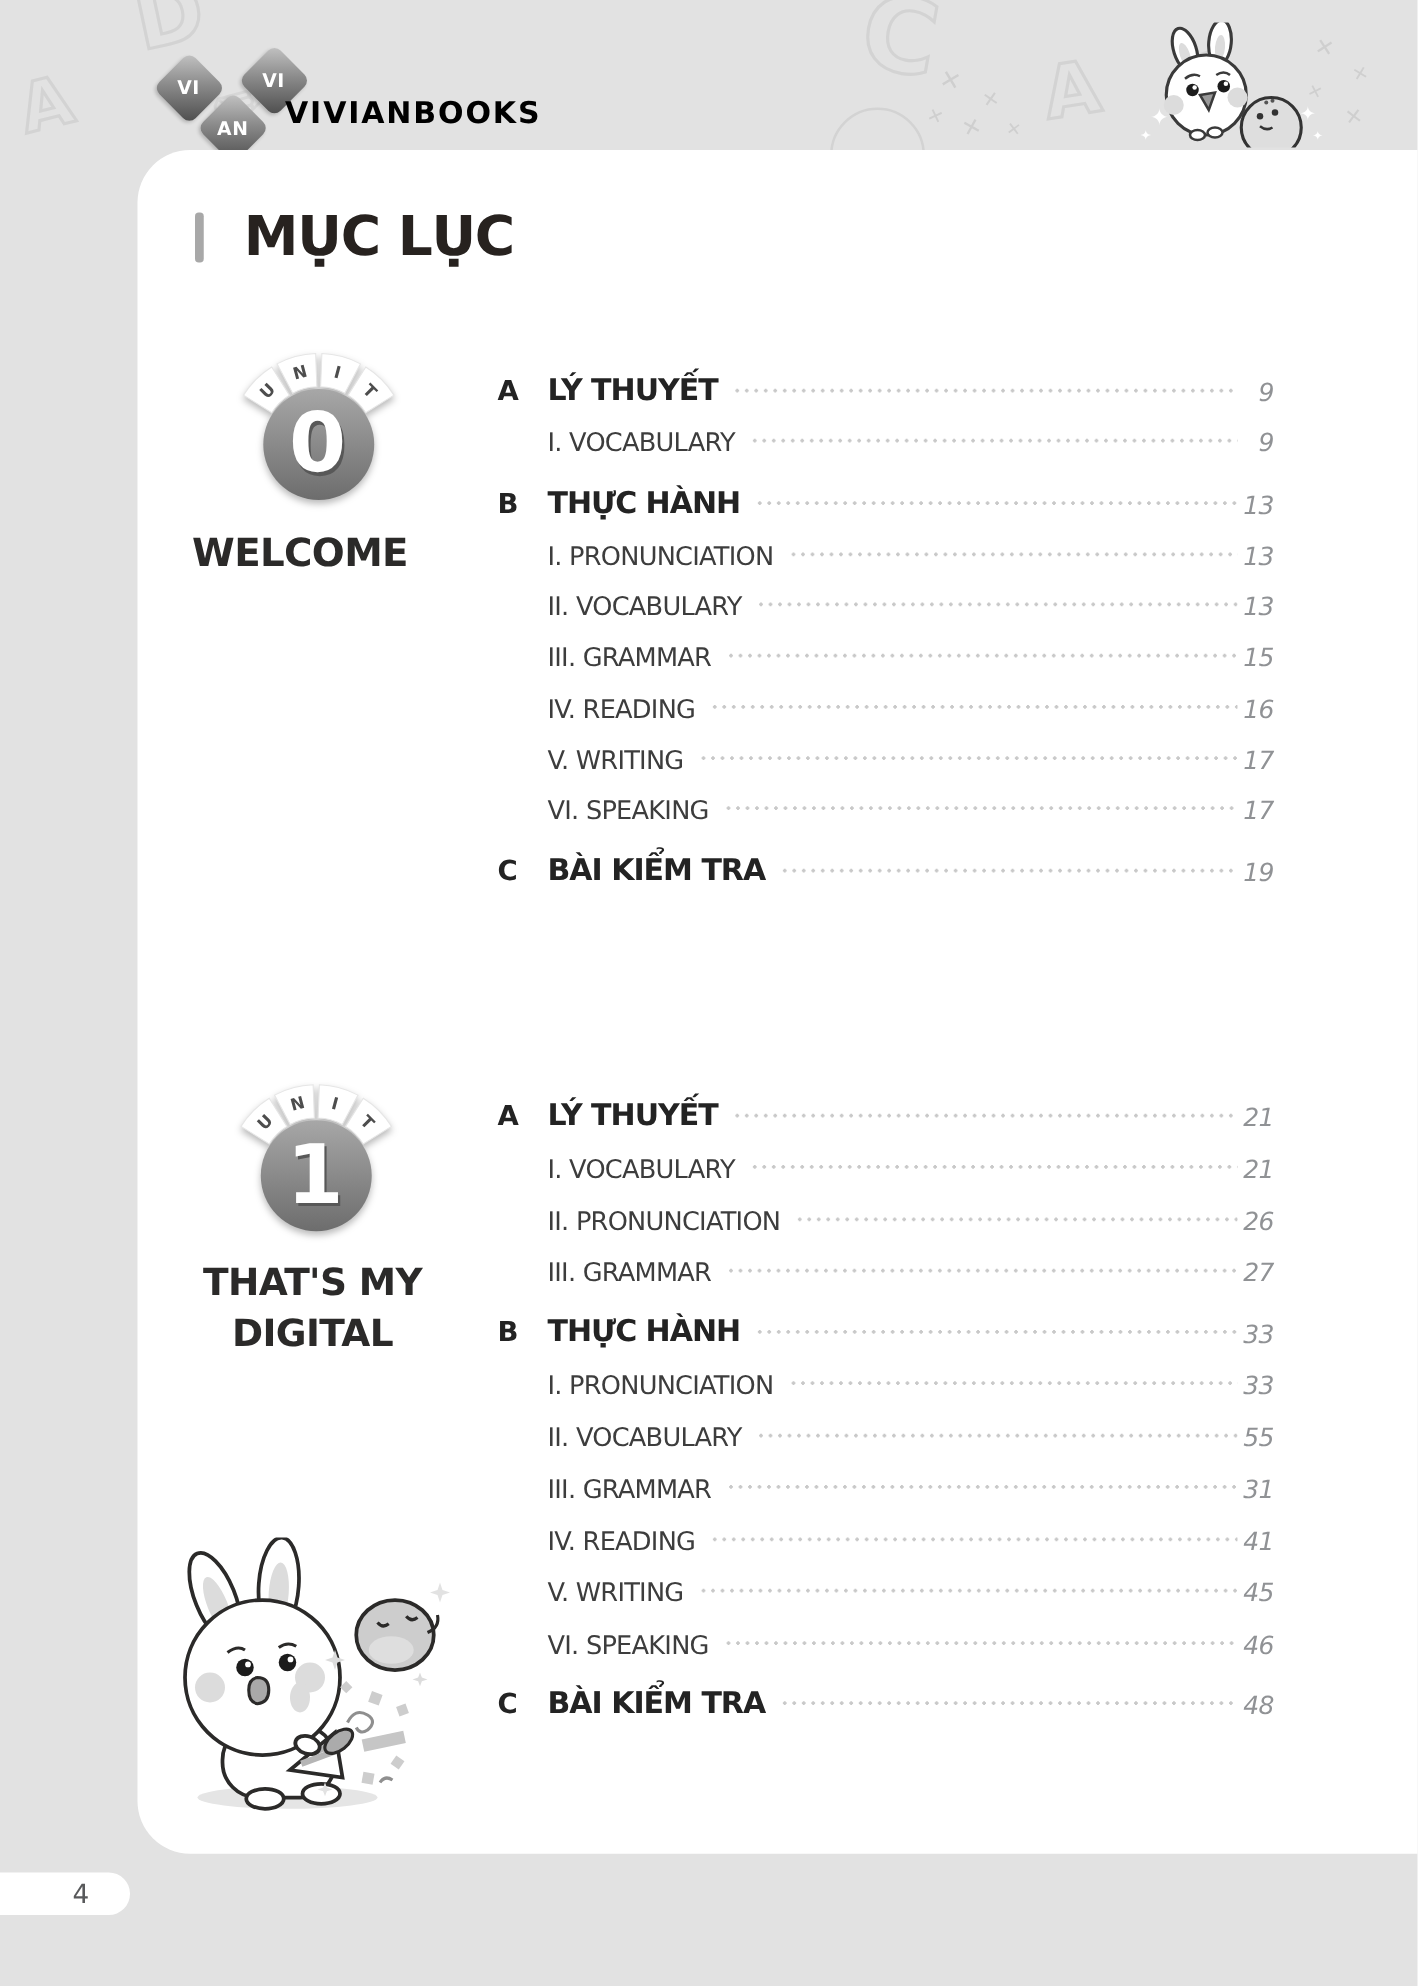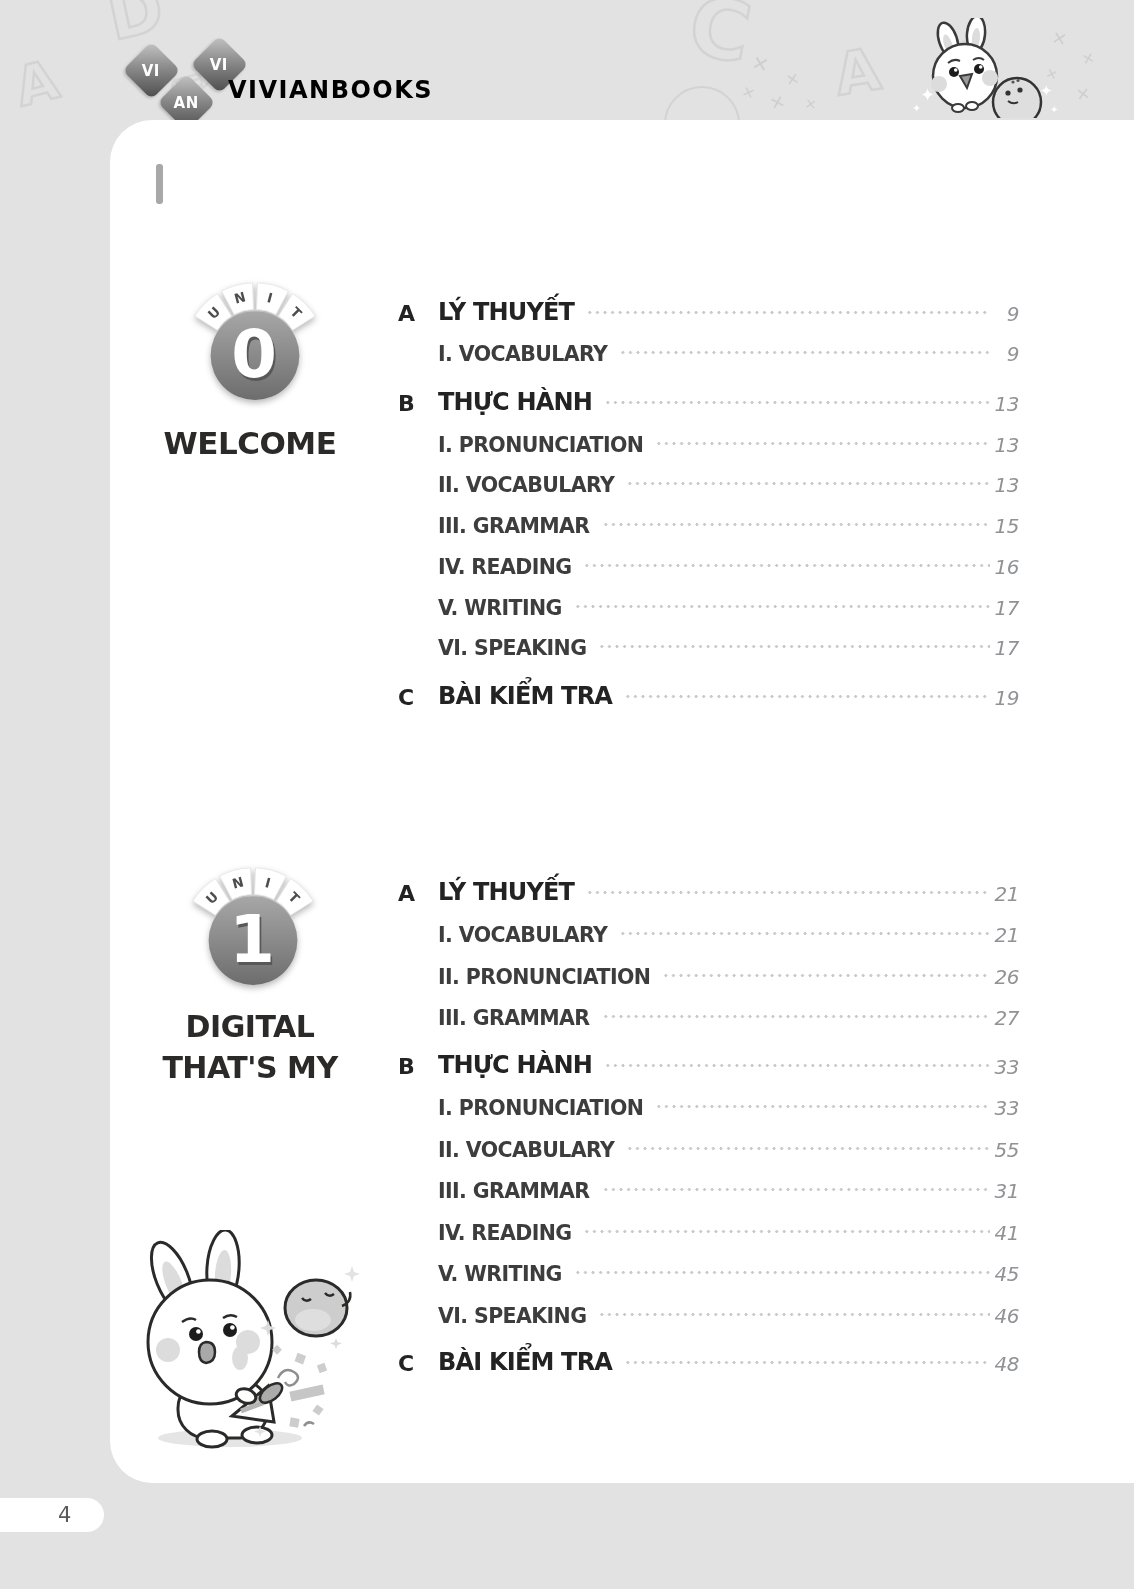--- a/index.html
+++ b/index.html
@@ -57,36 +57,36 @@
   }
 
   
   .badge { position:absolute; filter:drop-shadow(0 3px 3px rgba(0,0,0,.28)); }
   .badge-u0 { left:74px; top:145px; }
   .badge-u1 { left:72px; top:730px; }
   .unit-title {
     position:absolute; width:260px; text-align:center;
     font-weight:800; color:#2b2a29; letter-spacing:-.5px;
   }
-  .unit-title-u0 { left:10px; top:305px; font-size:31px; }
+  .unit-title-u0 { left:0; top:305px; font-size:31px; }
   .unit-title-u1 { left:10px; top:886px; font-size:30px; line-height:41px; }
 
   
   .toc { position:absolute; left:288px; width:621px; }
   .toc-u0 { top:173px; }
   .toc-u1 { top:752px; }
   .toc-row {
     display:flex; align-items:flex-end; padding-bottom:8px;
   }
   .toc-u0 .toc-row { height:40.7px; }
   .toc-u1 .toc-row { height:41.5px; }
   .toc-u0 .gap { margin-top:9px; }
   .toc-u1 .gap { margin-top:7px; }
   .marker { width:40px; flex:0 0 40px; font-weight:bold; font-size:22px; color:#232323; letter-spacing:-.5px; }
-  .label  { font-size:20.5px; color:#3d3d3d; white-space:nowrap; padding-right:7px; letter-spacing:-.6px;font-weight:bold; }
+  .label  { font-size:20.5px; color:#3d3d3d; white-space:nowrap; padding-right:7px; letter-spacing:-.6px; }
   .head .label { font-weight:bold; color:#232323; font-size:24px; letter-spacing:-.8px; }
   .leader {
     flex:1; height:3px; margin:0 3px 12px 5px;
     background-image:radial-gradient(circle,#c9c9c9 1.35px,transparent 1.6px);
     background-size:7.6px 3px; background-repeat:repeat-x; background-position:left bottom;
   }
   .num {
     font-style:italic; font-size:20px; color:#909295; min-width:26px;
     text-align:right; letter-spacing:-.5px;
   }
@@ -164,20 +164,21 @@
   </svg>
   <span class="sparkle" style="left:920px;top:84px;font-size:18px">✦</span>
   <span class="sparkle" style="left:912px;top:102px;font-size:11px">✦</span>
   <span class="sparkle" style="left:1040px;top:82px;font-size:15px">✦</span>
   <span class="sparkle" style="left:1050px;top:104px;font-size:10px">✦</span>
 
   <div class="card">
 
     <div class="title-row">
       <div class="title-bar"></div>
+      <div class="page-title">MỤC LỤC</div>
     </div>
 
     <svg class="badge badge-u0" width="142" height="142" viewBox="0 0 160 160">
       <defs>
         <linearGradient id="gcirc" x1="0" y1="0" x2="0" y2="1">
           <stop offset="0" stop-color="#a7a7a7"></stop>
             <stop offset="1" stop-color="#6d6d6d"></stop>
         </linearGradient>
       </defs>
       <g fill="#ffffff" stroke="#e6e6e6" stroke-width="1">
@@ -274,22 +275,22 @@
         <text x="34" y="59" transform="rotate(-45 34 54)">U</text>
         <text x="63.2" y="42.2" transform="rotate(-15 63.2 37.2)">N</text>
         <text x="96.8" y="42.2" transform="rotate(15 96.8 37.2)">I</text>
         <text x="126" y="59" transform="rotate(45 126 54)">T</text>
       </g>
       <circle cx="80" cy="102" r="50" fill="url(#gcirc)"></circle>
       <text x="81" y="105" dy=".33em" text-anchor="middle" font-size="74" font-weight="bold" fill="#585858">1</text>
       <text x="79" y="102" dy=".33em" text-anchor="middle" font-size="74" font-weight="bold" fill="#ffffff">1</text>
     </svg>
     <div class="unit-title unit-title-u1">
+      <div>THAT'S MY</div>
       <div>DIGITAL</div>
-      <div>THAT'S MY</div>
     </div>
 
     <div class="toc toc-u1">
       <div class="toc-row head">
           <span class="marker">A</span>
           <span class="label">LÝ THUYẾT</span>
           <span class="leader"></span>
           <span class="num">21</span>
         </div>
       <div class="toc-row">

